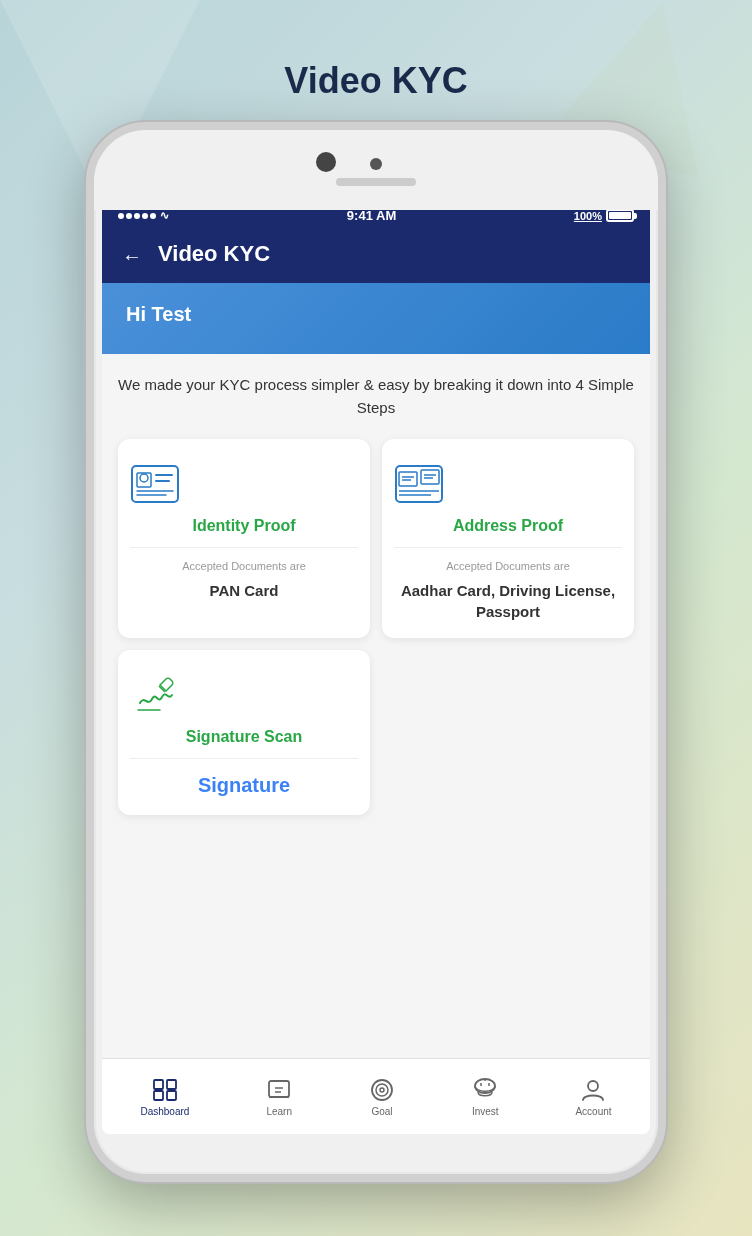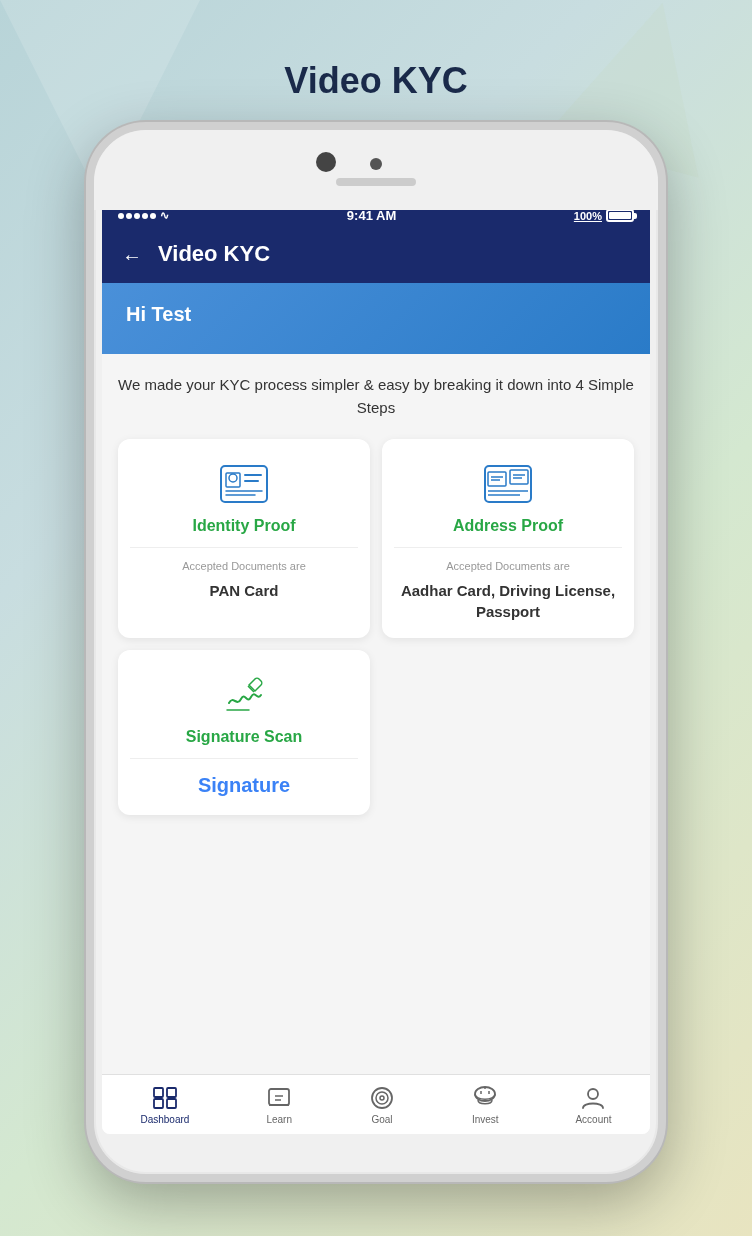--- a/index.html
+++ b/index.html
@@ -231,21 +231,20 @@
       grid-template-columns: 1fr 1fr;
       gap: 12px;
     }
 
     .kyc-card {
       background: white;
       border-radius: 12px;
       padding: 20px 12px 16px;
       display: flex;
       flex-direction: column;
-      align-items: center;
       gap: 8px;
       box-shadow: 0 2px 8px rgba(0,0,0,0.08);
     }
 
     .card-icon {
       width: 50px; height: 50px;
       display: flex;
       align-items: center;
       justify-content: center;
     }
@@ -275,21 +274,21 @@
       font-weight: 600;
       color: #333;
       text-align: center;
       line-height: 1.4;
     }
 
     
     .bottom-nav {
       position: absolute;
       bottom: 0; left: 0; right: 0;
-      height: 60px;
+      height: 76px;
       background: white;
       border-top: 1px solid #e0e0e0;
       display: flex;
       justify-content: space-around;
       align-items: center;
       padding: 6px 0;
     }
 
     .nav-item {
       display: flex;

